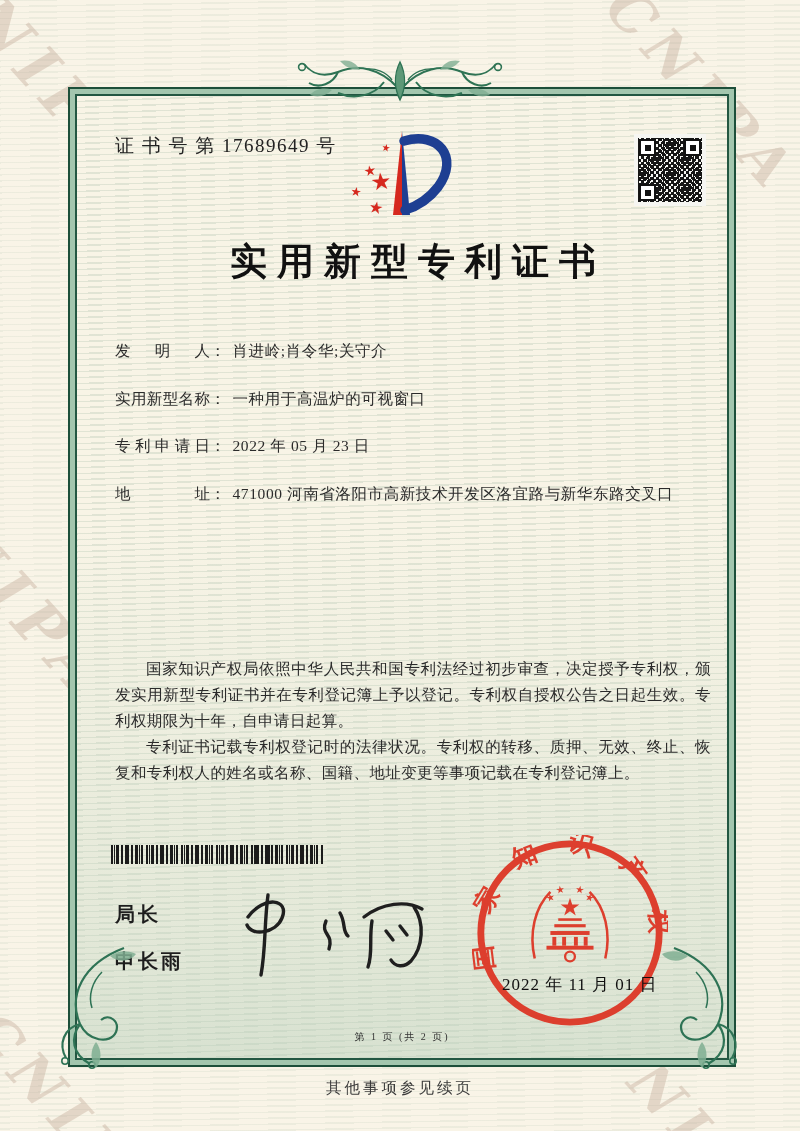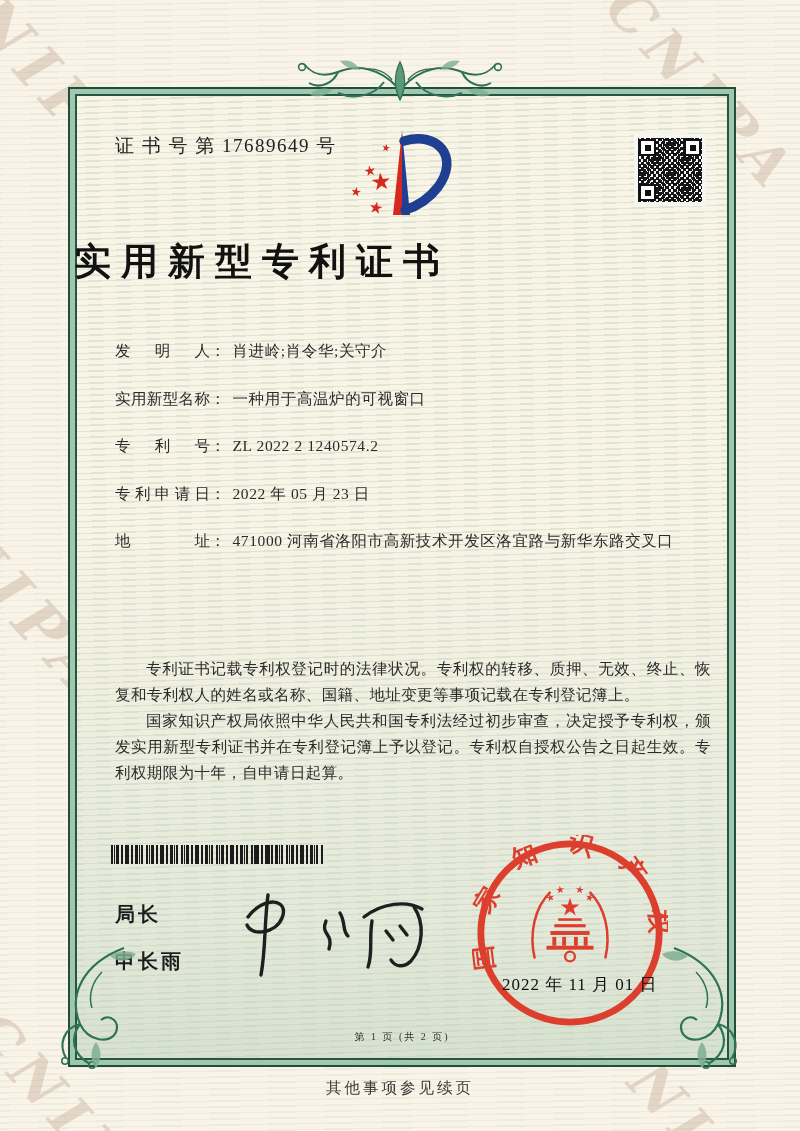--- a/index.html
+++ b/index.html
@@ -26,21 +26,21 @@
   .fl-right{left:658px;top:942px;}
   .cert-no{position:absolute;left:45px;top:44px;font-size:19px;letter-spacing:1.5px;color:#222;}
   .logo{position:absolute;left:266px;top:30px;}
   .qr{position:absolute;left:568px;top:49px;width:64px;height:64px;background:
       repeating-conic-gradient(#161616 0 25%, rgba(0,0,0,0) 0 50%) 0px 0px/6px 6px,
       repeating-conic-gradient(#161616 0 25%, #f6f6f2 0 50%) 3px 1px/5px 5px;
       outline:4px solid #f6f6f2;}
   .finder{position:absolute;width:13px;height:13px;border:2.6px solid #111;
       background:linear-gradient(#111,#111) center/6px 6px no-repeat #fff;}
   .f-tl{left:1px;top:1px;} .f-tr{right:1px;top:1px;} .f-bl{left:1px;bottom:1px;}
-  .title{position:absolute;left:4px;top:148px;width:100%;text-align:left;
+  .title{position:absolute;left:16px;top:148px;width:100%;text-align:center;
     font-size:37px;font-weight:700;letter-spacing:10px;color:#111;white-space:nowrap;}
   .fields{position:absolute;left:45px;top:249px;width:600px;font-size:15.5px;line-height:26px;}
   .frow{margin-bottom:21.5px;white-space:nowrap;}
   .flabel{display:inline-block;width:95px;text-align:justify;text-align-last:justify;vertical-align:top;}
   .fcolon{display:inline-block;vertical-align:top;margin-right:7px;}
   .fvalue{display:inline-block;vertical-align:top;letter-spacing:.6px;}
   .fvalue.wrap{width:452px;white-space:normal;}
   .grant .g1{display:inline-block;width:292px;}
   .paras{position:absolute;left:45px;top:567px;width:596px;font-size:15.5px;line-height:26px;
     text-align:justify;letter-spacing:.4px;}
@@ -101,33 +101,30 @@
     <div class="title">实用新型专利证书</div>
 
     <div class="fields">
       <div class="frow">
         <span class="flabel">发明人</span><span class="fcolon">：</span><span class="fvalue">肖进岭;肖令华;关守介</span>
       </div>
       <div class="frow">
         <span class="flabel">实用新型名称</span><span class="fcolon">：</span><span class="fvalue">一种用于高温炉的可视窗口</span>
       </div>
       <div class="frow">
-        <span class="flabel">专利号</span><span class="fcolon">：</span><span class="fvalue">ZL 2022 2 1240574.2</span>
-      </div>
-      <div class="frow">
         <span class="flabel">专利申请日</span><span class="fcolon">：</span><span class="fvalue">2022 年 05 月 23 日</span>
       </div>
       <div class="frow">
         <span class="flabel">地址</span><span class="fcolon">：</span><span class="fvalue wrap">471000 河南省洛阳市高新技术开发区洛宜路与新华东路交叉口</span>
       </div>
     </div>
 
     <div class="paras">
+      <p>国家知识产权局依照中华人民共和国专利法经过初步审查，决定授予专利权，颁发实用新型专利证书并在专利登记簿上予以登记。专利权自授权公告之日起生效。专利权期限为十年，自申请日起算。</p>
       <p>专利证书记载专利权登记时的法律状况。专利权的转移、质押、无效、终止、恢复和专利权人的姓名或名称、国籍、地址变更等事项记载在专利登记簿上。</p>
-      <p>国家知识产权局依照中华人民共和国专利法经过初步审查，决定授予专利权，颁发实用新型专利证书并在专利登记簿上予以登记。专利权自授权公告之日起生效。专利权期限为十年，自申请日起算。</p>
     </div>
 
     <div class="barcode"></div>
 
     <div class="signer">
       <div>局长</div>
       <div>申长雨</div>
     </div>
 
     <div class="signature">

